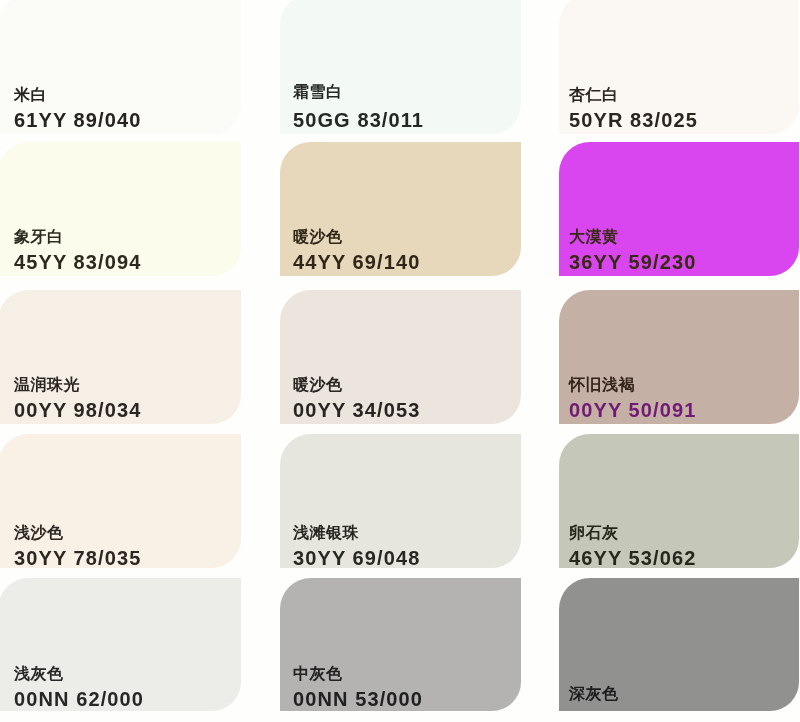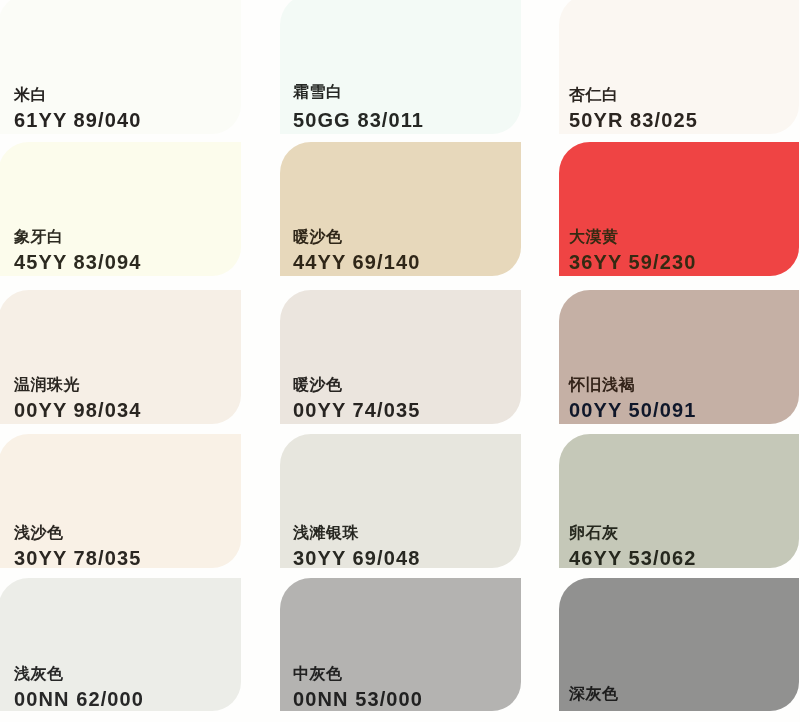--- a/index.html
+++ b/index.html
@@ -105,45 +105,45 @@
     </div>
   </div>
 
   <div class="swatch col-1 row-1" style="background: rgb(231, 216, 187);">
     <div class="label">
       <span class="name" style="color: rgb(47, 38, 24);">暖沙色</span>
       <span class="code" style="color: rgb(47, 38, 24);">44YY 69/140</span>
     </div>
   </div>
 
-  <div class="swatch col-2 row-1" style="background: #ef4444;">
+  <div class="swatch col-2 row-1" style="background: #d946ef;">
     <div class="label">
       <span class="name" style="color: rgb(53, 42, 18);">大漠黄</span>
       <span class="code" style="color: rgb(53, 42, 18);">36YY 59/230</span>
     </div>
   </div>
 
   <div class="swatch col-0 row-2" style="background: rgb(246, 239, 230);">
     <div class="label">
       <span class="name" style="color: rgb(42, 38, 33);">温润珠光</span>
       <span class="code" style="color: rgb(42, 38, 33);">00YY 98/034</span>
     </div>
   </div>
 
   <div class="swatch col-1 row-2" style="background: rgb(235, 229, 222);">
     <div class="label">
       <span class="name" style="color: rgb(39, 36, 33);">暖沙色</span>
-      <span class="code" style="color: rgb(39, 36, 33);">00YY 74/035</span>
+      <span class="code" style="color: rgb(39, 36, 33);">00YY 34/053</span>
     </div>
   </div>
 
   <div class="swatch col-2 row-2" style="background: rgb(197, 176, 165);">
     <div class="label">
       <span class="name" style="color: rgb(51, 35, 25);">怀旧浅褐</span>
-      <span class="code" style="color: #0f172a;">00YY 50/091</span>
+      <span class="code" style="color: #701a75;">00YY 50/091</span>
     </div>
   </div>
 
   <div class="swatch col-0 row-3" style="background: rgb(249, 241, 230);">
     <div class="label">
       <span class="name" style="color: rgb(43, 39, 34);">浅沙色</span>
       <span class="code" style="color: rgb(43, 39, 34);">30YY 78/035</span>
     </div>
   </div>
 

